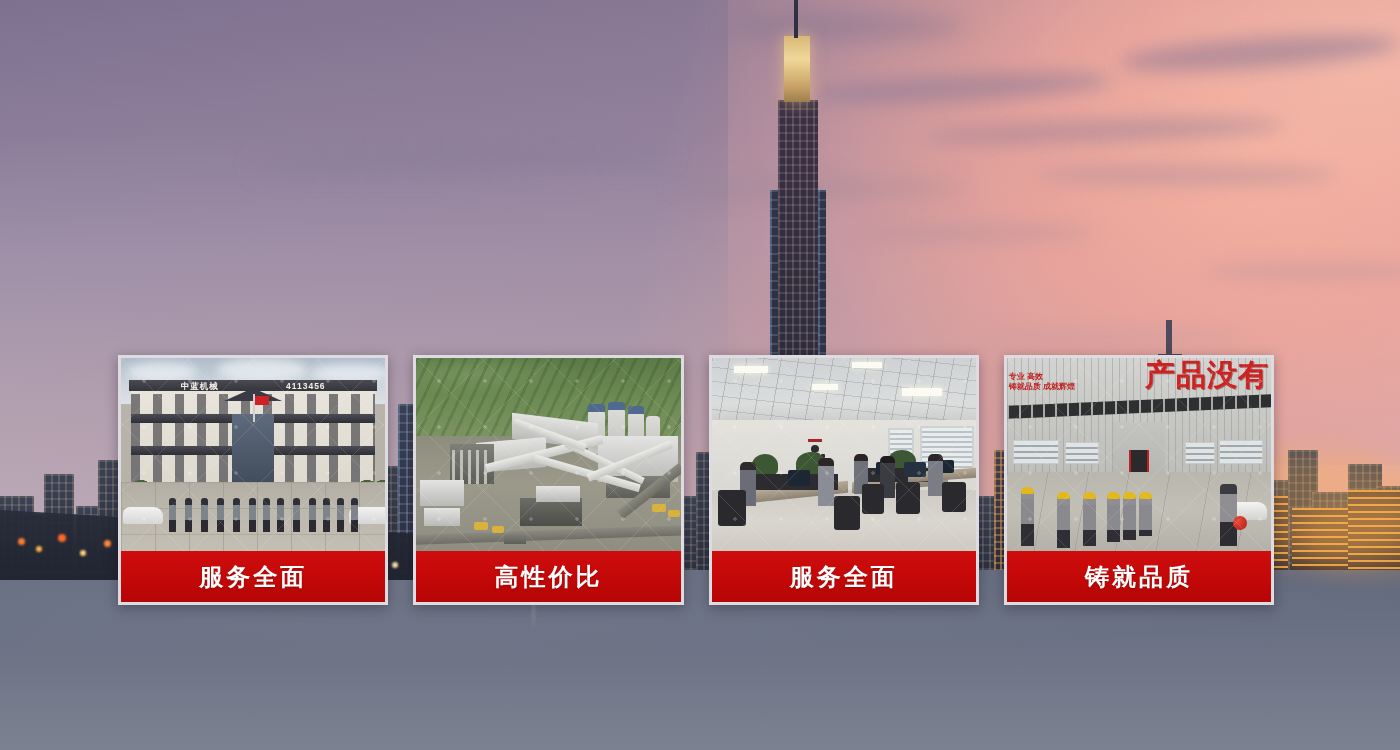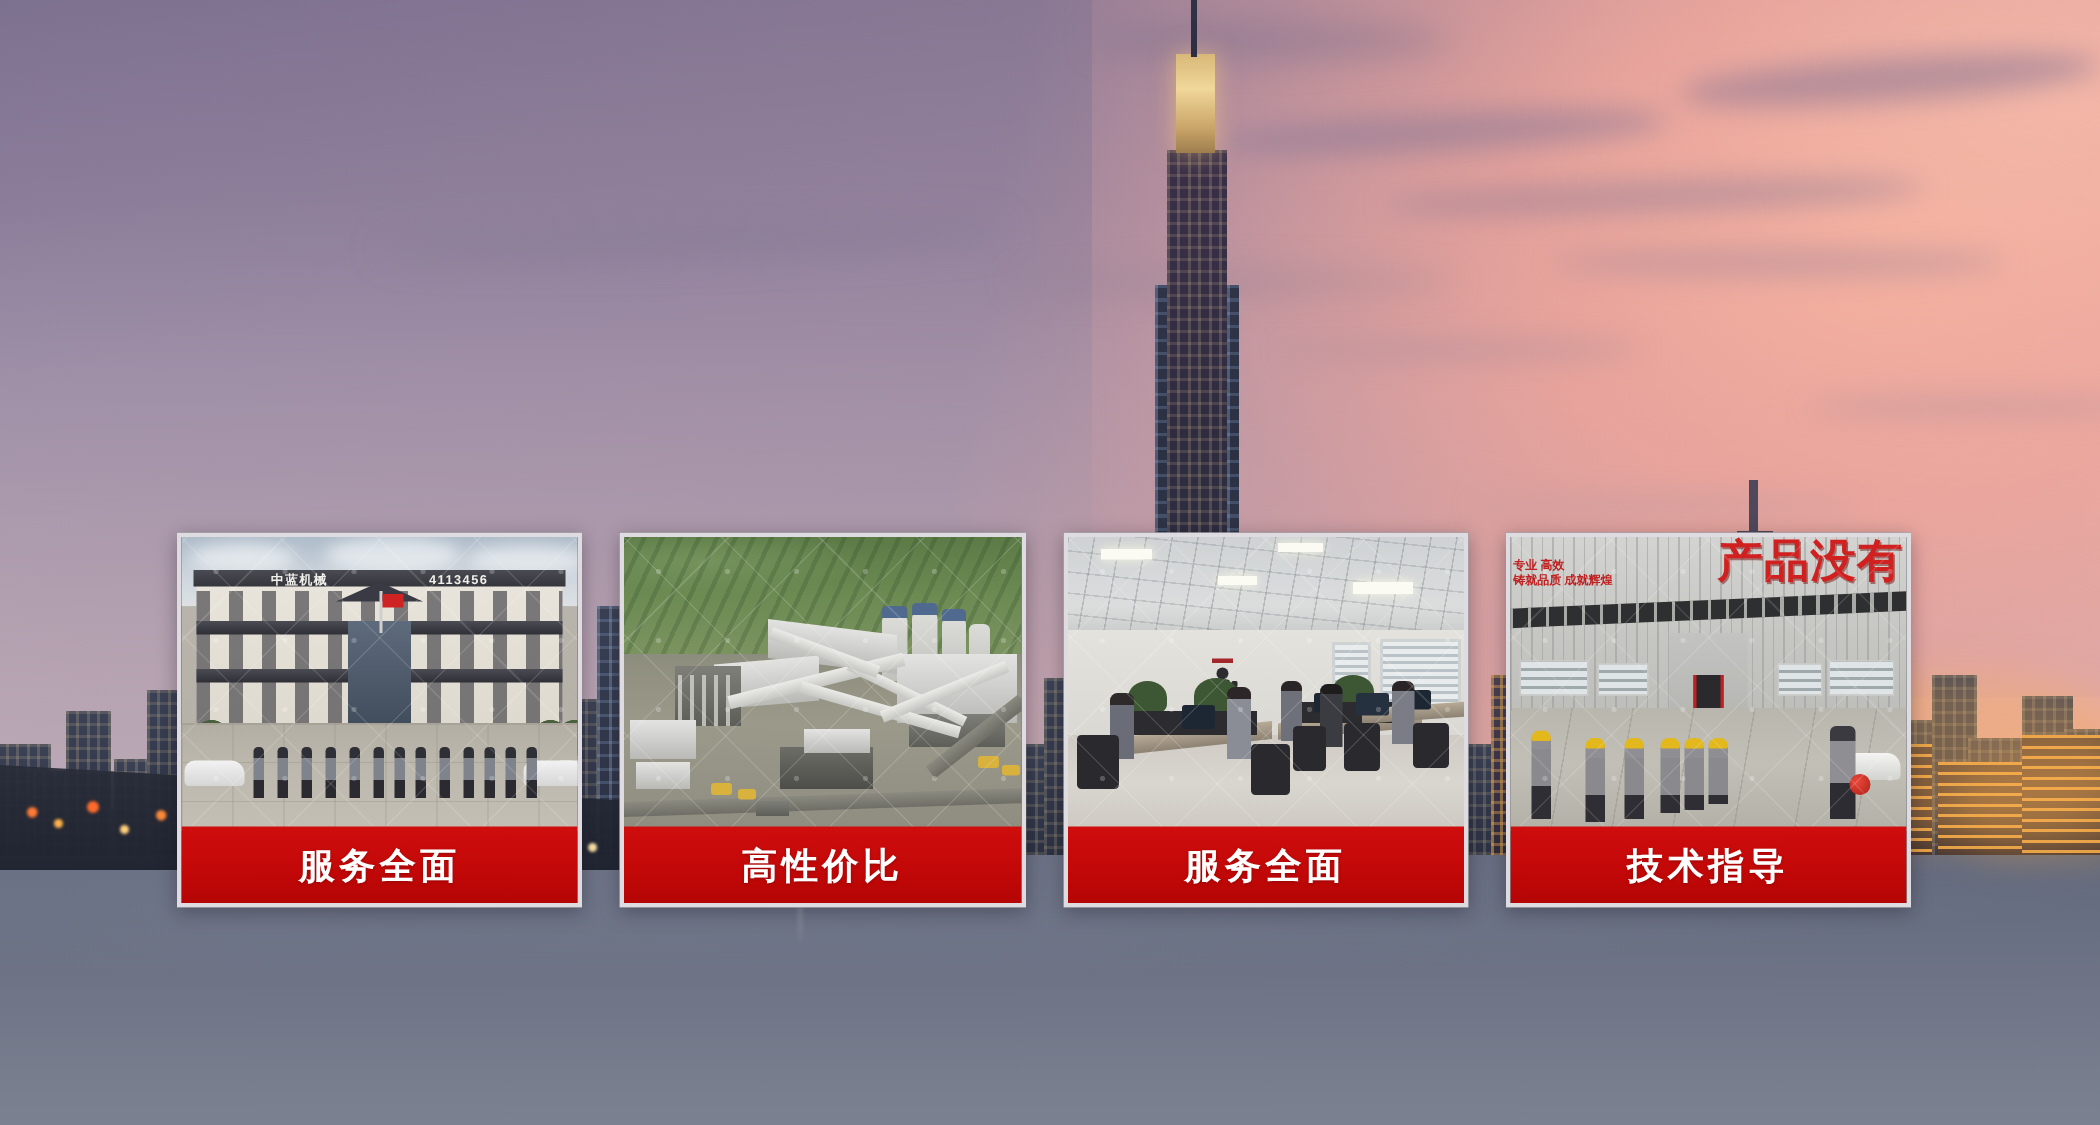--- a/index.html
+++ b/index.html
@@ -719,19 +719,19 @@
           <div class="p4-hat" style="left:116px; bottom:55px;"></div>
           <div class="p4-worker" style="left:132px; bottom:18px; height:40px;"></div>
           <div class="p4-hat" style="left:132px; bottom:55px;"></div>
 
           <div class="p4-boss"></div>
           <div class="p4-helmet-red"></div>
         </div>
         <div class="lattice"></div>
       </div>
       <div class="card-label">
-        <span>技术指导</span>
+        <span>铸就品质</span>
       </div>
     </div>
 
   </div>
 
 </div>
 
 </body></html>

